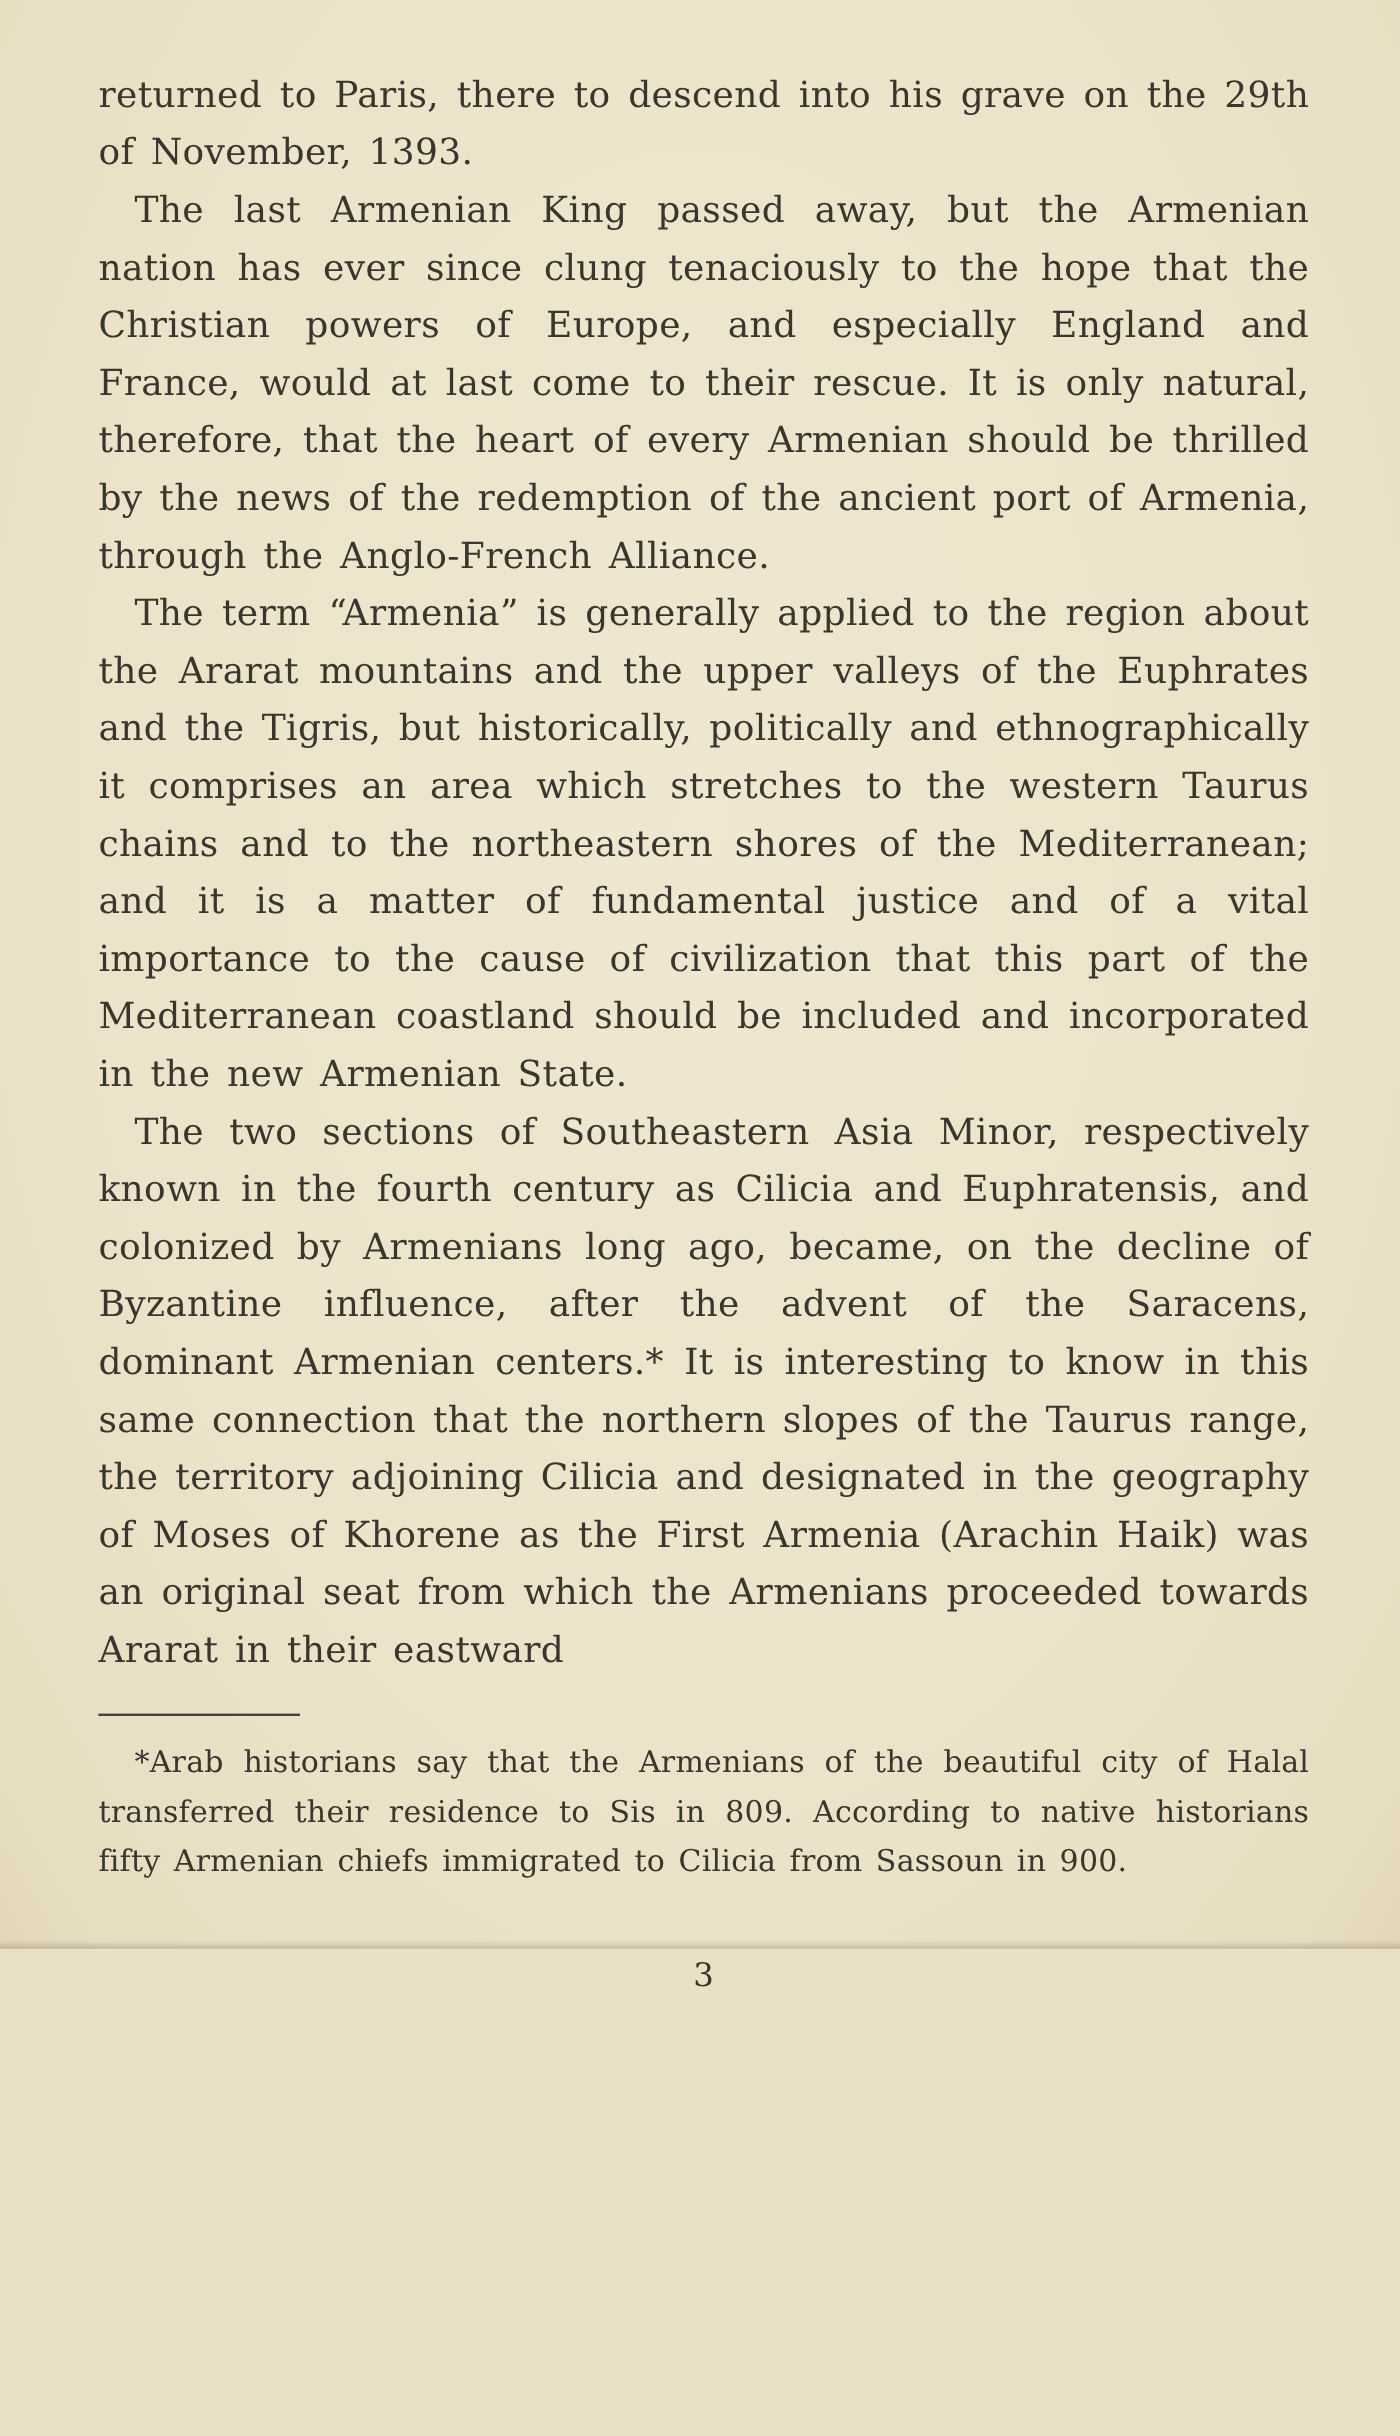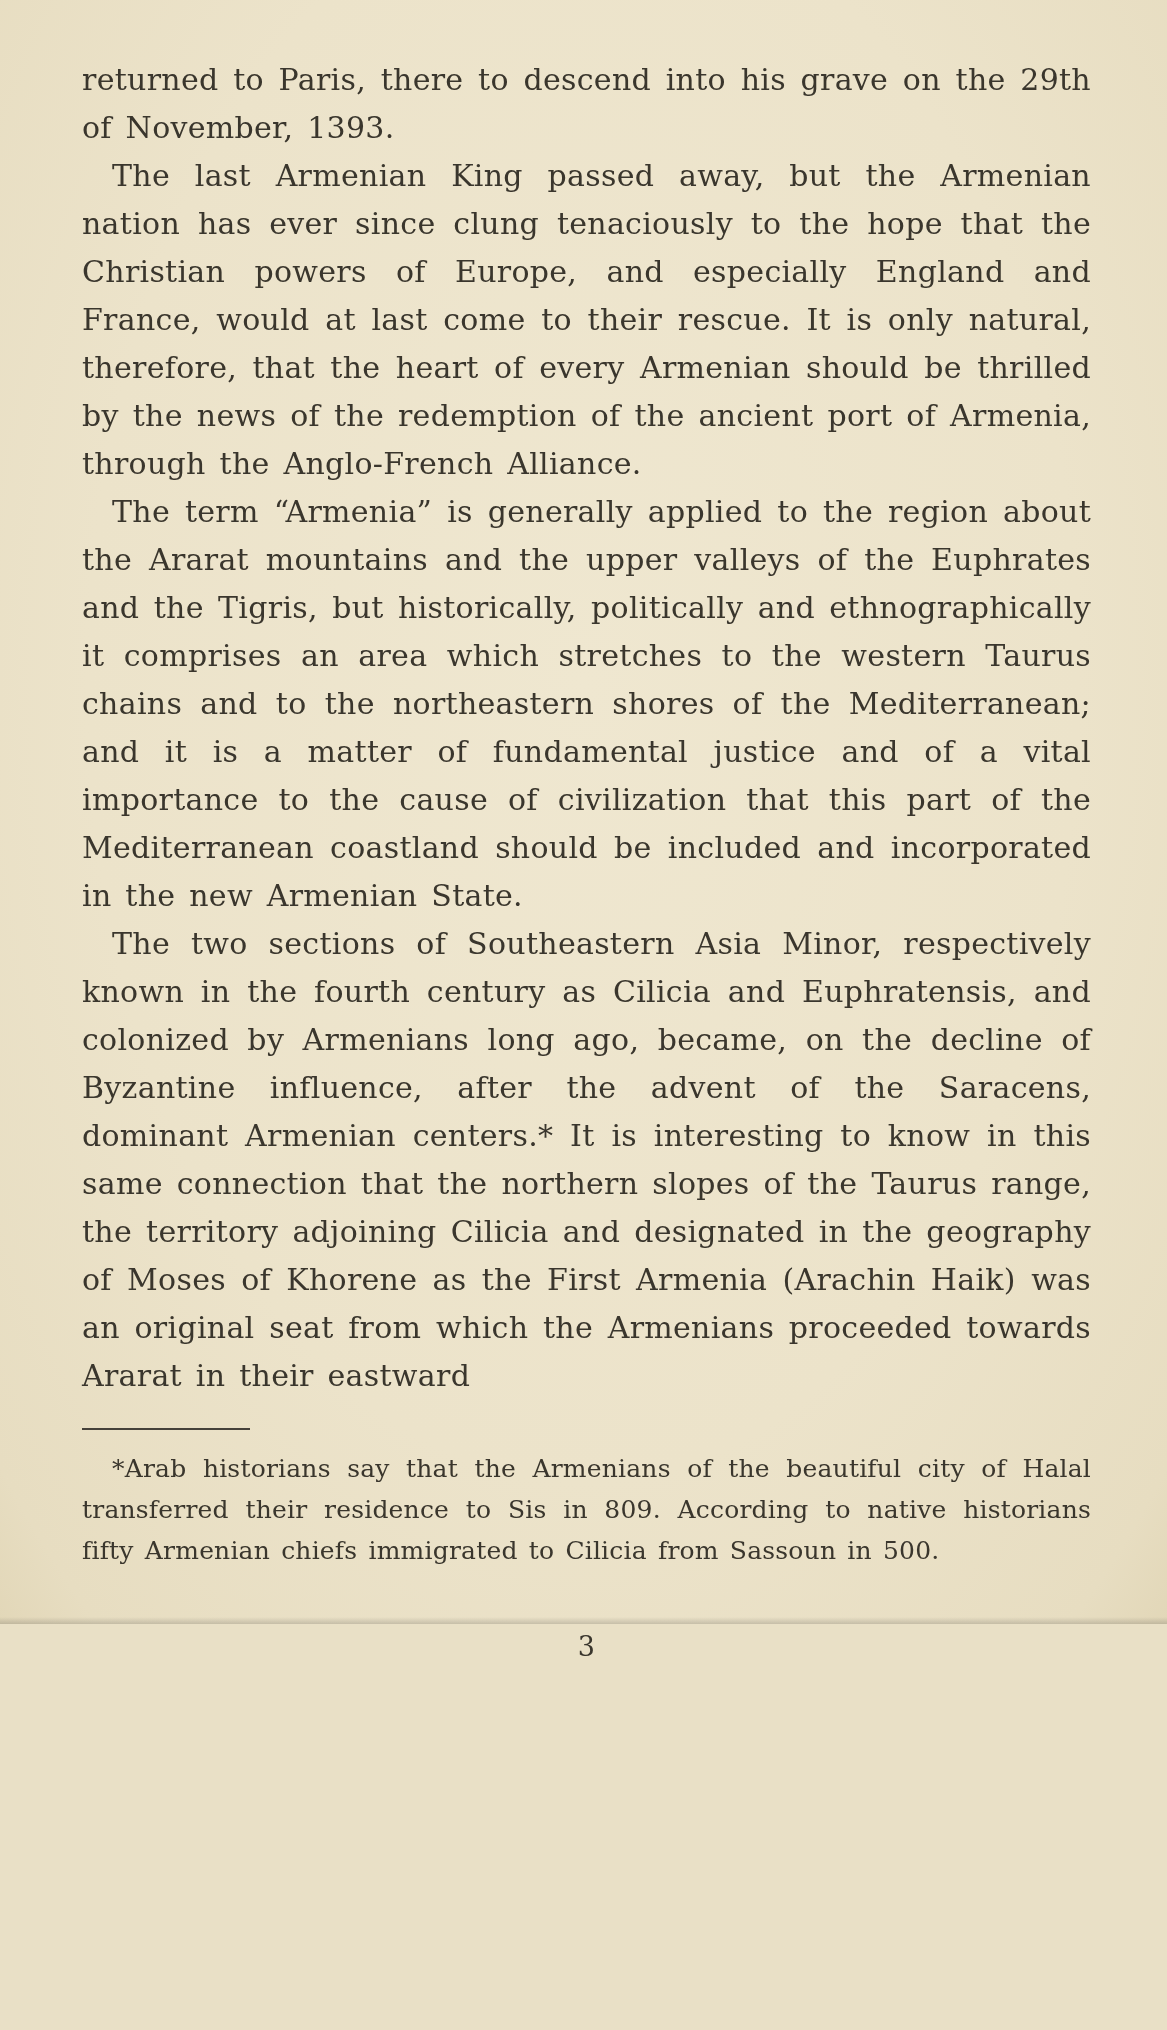--- a/index.html
+++ b/index.html
@@ -72,16 +72,16 @@
 <div class="page">
   <div class="body-text">
     <p class="para continuation">returned to Paris, there to descend into his grave on the 29th of November, 1393.</p>
     <p class="para">The last Armenian King passed away, but the Armenian nation has ever since clung tenaciously to the hope that the Christian powers of Europe, and especially England and France, would at last come to their rescue.  It is only natural, therefore, that the heart of every Armenian should be thrilled by the news of the redemption of the ancient port of Armenia, through the Anglo-French Alliance.</p>
     <p class="para">The term “Armenia” is generally applied to the region about the Ararat mountains and the upper valleys of the Euphrates and the Tigris, but historically, politically and ethnographically it comprises an area which stretches to the western Taurus chains and to the northeastern shores of the Mediterranean; and it is a matter of fundamental justice and of a vital importance to the cause of civilization that this part of the Mediterranean coastland should be included and incorporated in the new Armenian State.</p>
     <p class="para">The two sections of Southeastern Asia Minor, respectively known in the fourth century as Cilicia and Euphratensis, and colonized by Armenians long ago, became, on the decline of Byzantine influence, after the advent of the Saracens, dominant Armenian centers.*  It is interesting to know in this same connection that the northern slopes of the Taurus range, the territory adjoining Cilicia and designated in the geography of Moses of Khorene as the First Armenia (Arachin Haik) was an original seat from which the Armenians proceeded towards Ararat in their eastward</p>
   </div>
 
   <hr class="footnote-rule">
 
-  <p class="footnote">*Arab historians say that the Armenians of the beautiful city of Halal transferred their residence to Sis in 809.  According to native historians fifty Armenian chiefs immigrated to Cilicia from Sassoun in 500.</p>
+  <p class="footnote">*Arab historians say that the Armenians of the beautiful city of Halal transferred their residence to Sis in 809.  According to native historians fifty Armenian chiefs immigrated to Cilicia from Sassoun in 900.</p>
 
   <div class="page-number">3</div>
 </div>
 
 </body></html>

